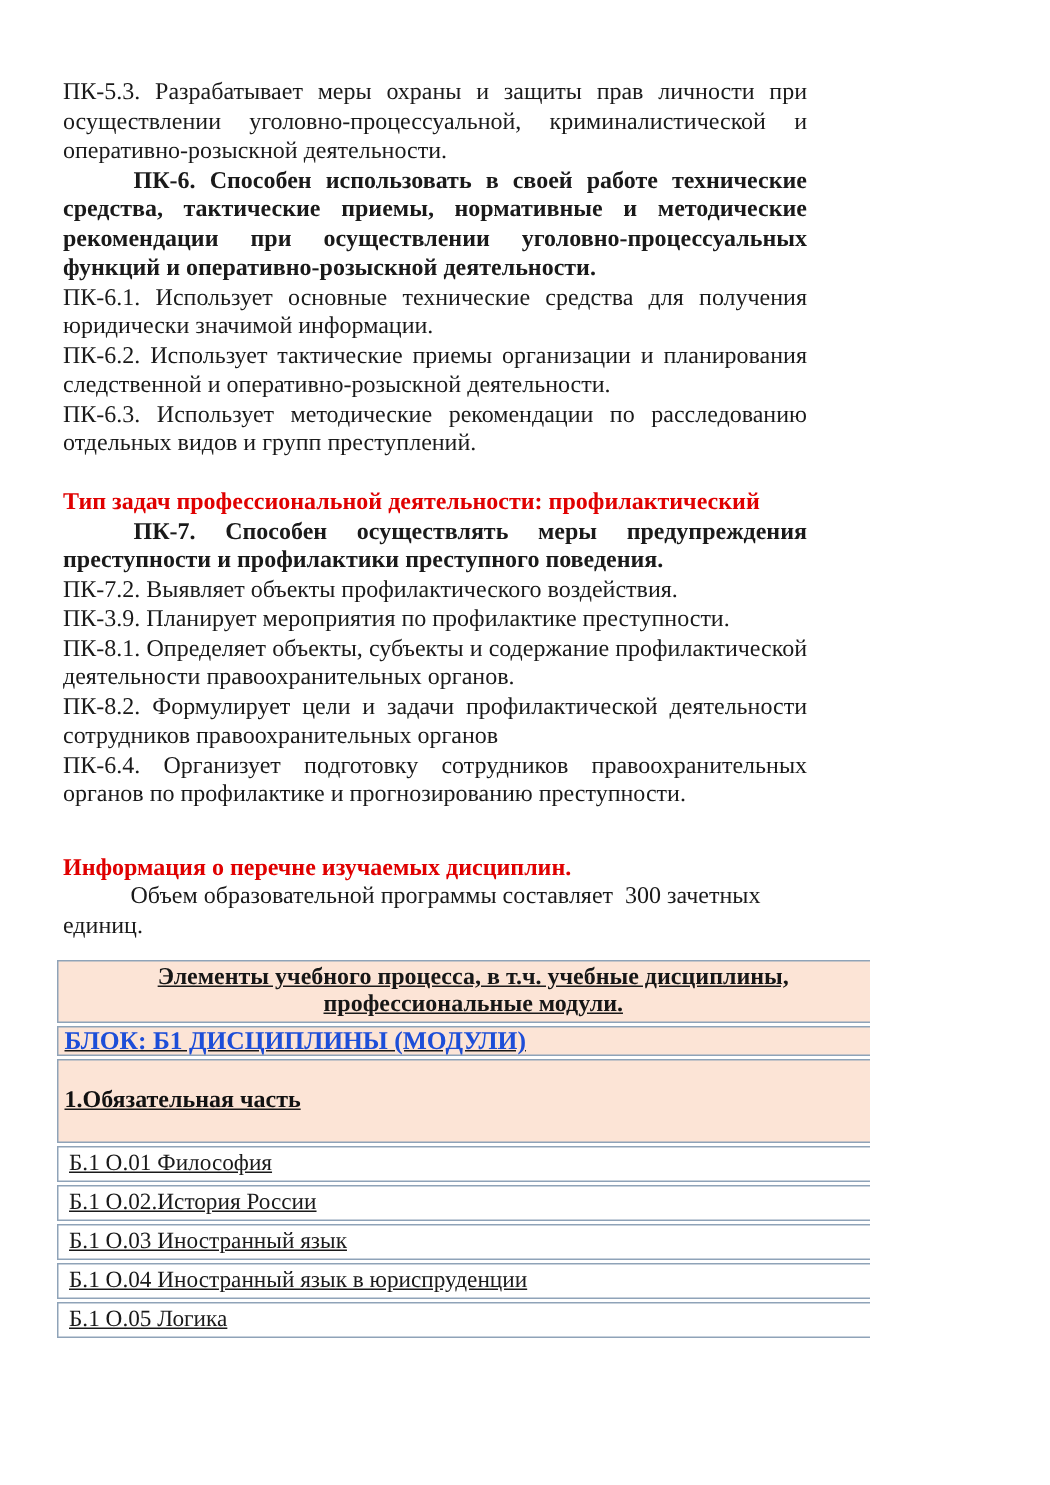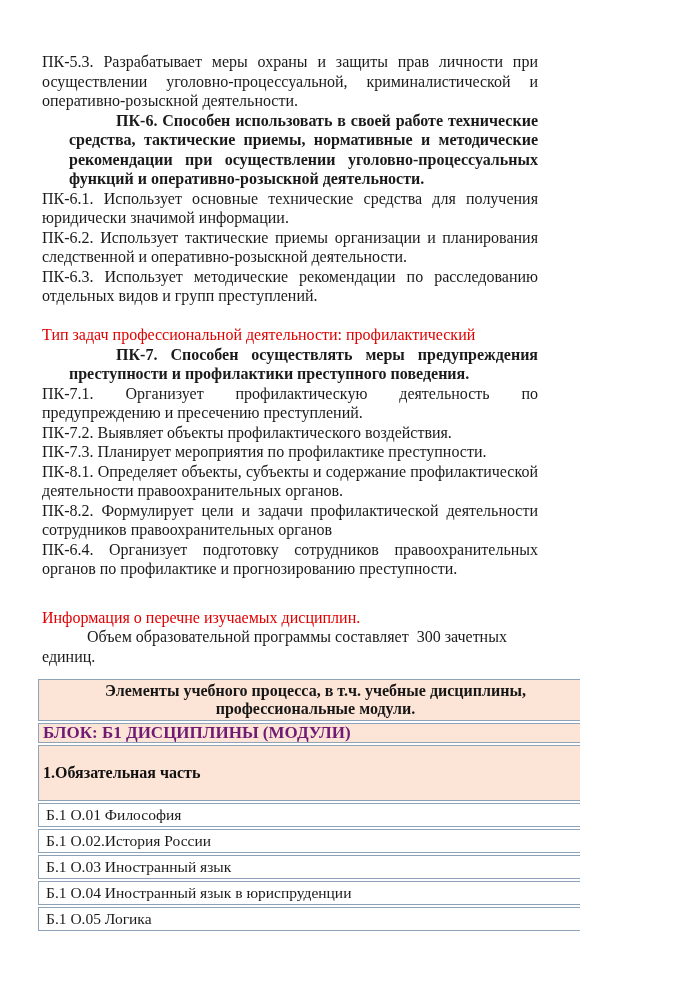--- a/index.html
+++ b/index.html
@@ -13,43 +13,44 @@
     overflow: hidden;
     font-family: "Liberation Serif", "DejaVu Serif", serif;
     color: #1a1a1a;
   }
   .para {
     margin: 0;
     font-size: 16px;
     line-height: 19.5px;
     text-align: justify;
   }
-  .bold { font-weight: bold; margin-left: 27px; }
+  .bold { font-weight: bold; }
   .indent { text-indent: 47px; }
   .space-before { margin-top: 19.5px; }
   .red-heading {
     margin: 19.5px 0 0 0;
     font-size: 16px;
     line-height: 19.5px;
-    font-weight: normal;
+    font-weight: bold;
     color: var(--accent-red, #e00000);
   }
   .center-heading {
     margin-top: 29px;
   }
   .volume {
     margin: 0 0 0 0;
     font-size: 16px;
     line-height: 19.5px;
     text-indent: 45px;
     white-space: pre-wrap;
   }
   .disc-table {
     margin: 13px 0 0 -4px;
     width: 555px;
+    text-decoration: underline;
   }
   .trow {
     box-sizing: content-box;
     border: 1px solid var(--table-border, #8fa3b8);
     margin-bottom: 2px;
     background: #ffffff;
   }
   .trow.header {
     background: var(--table-header-bg, #fce4d6);
     text-align: center;
@@ -58,21 +59,21 @@
     line-height: 18px;
     padding: 2px 8px;
     color: #161616;
   }
   .trow.block {
     background: var(--table-header-bg, #fce4d6);
     font-weight: bold;
     font-size: 17px;
     line-height: 16px;
     padding: 1px 4px;
-    color: #701a75;
+    color: #1d4ed8;
   }
   .trow.part {
     background: var(--table-header-bg, #fce4d6);
     font-weight: bold;
     font-size: 16px;
     line-height: 18px;
     padding: 18px 4px;
     color: #111111;
   }
   .trow.item {
@@ -88,23 +89,22 @@
 
   <p class="para">ПК-5.3. Разрабатывает меры охраны и защиты прав личности при осуществлении уголовно-процессуальной, криминалистической и оперативно-розыскной деятельности.</p>
   <p class="para bold indent">ПК-6. Способен использовать в своей работе технические средства, тактические приемы, нормативные и методические рекомендации при осуществлении уголовно-процессуальных функций и оперативно-розыскной деятельности.</p>
   <p class="para">ПК-6.1. Использует основные технические средства для получения юридически значимой информации.</p>
   <p class="para">ПК-6.2. Использует тактические приемы организации и планирования следственной и оперативно-розыскной деятельности.</p>
   <p class="para">ПК-6.3. Использует методические рекомендации по расследованию отдельных видов и групп преступлений.</p>
 
   <h2 class="red-heading">Тип задач профессиональной деятельности: профилактический</h2>
 
   <p class="para bold indent">ПК-7. Способен осуществлять меры предупреждения преступности и профилактики преступного поведения.</p>
-  <p class="para">ПК-7.1. Организует профилактическую деятельность по предупреждению и пресечению преступлений.</p>
   <p class="para">ПК-7.2. Выявляет объекты профилактического воздействия.</p>
-  <p class="para">ПК-7.3. Планирует мероприятия по профилактике преступности.</p>
+  <p class="para">ПК-3.9. Планирует мероприятия по профилактике преступности.</p>
 
   <p class="para">ПК-8.1. Определяет объекты, субъекты и содержание профилактической деятельности правоохранительных органов.</p>
   <p class="para">ПК-8.2. Формулирует цели и задачи профилактической деятельности сотрудников правоохранительных органов</p>
   <p class="para">ПК-6.4. Организует подготовку сотрудников правоохранительных органов по профилактике и прогнозированию преступности.</p>
 
   <h2 class="red-heading center-heading">Информация о перечне изучаемых дисциплин.</h2>
 
   <p class="volume">Объем образовательной программы составляет  300 зачетных единиц.</p>
 
   <div class="disc-table">

